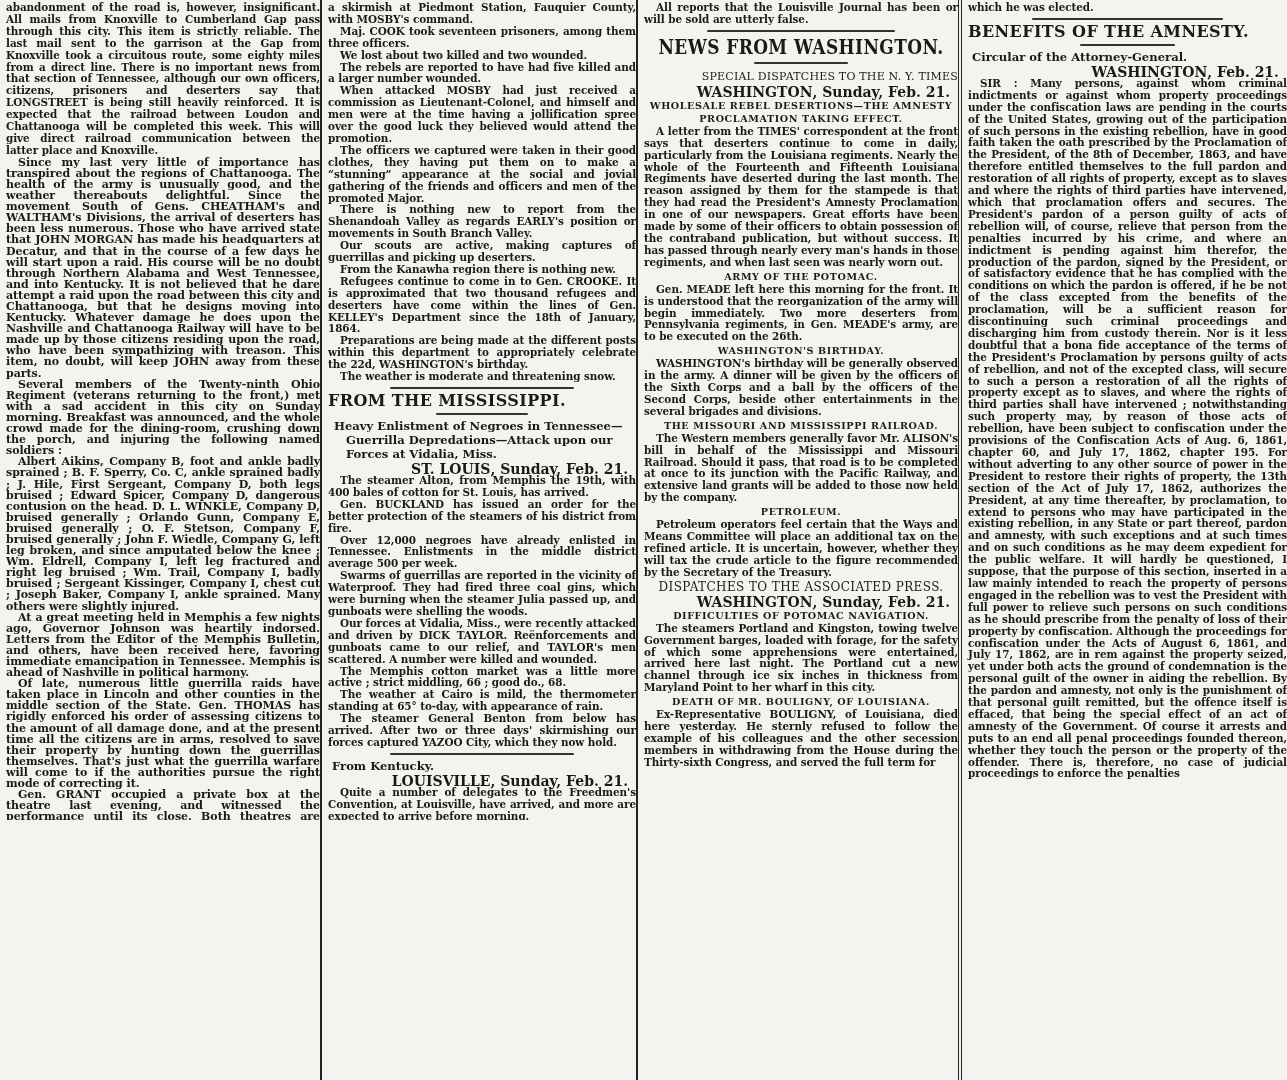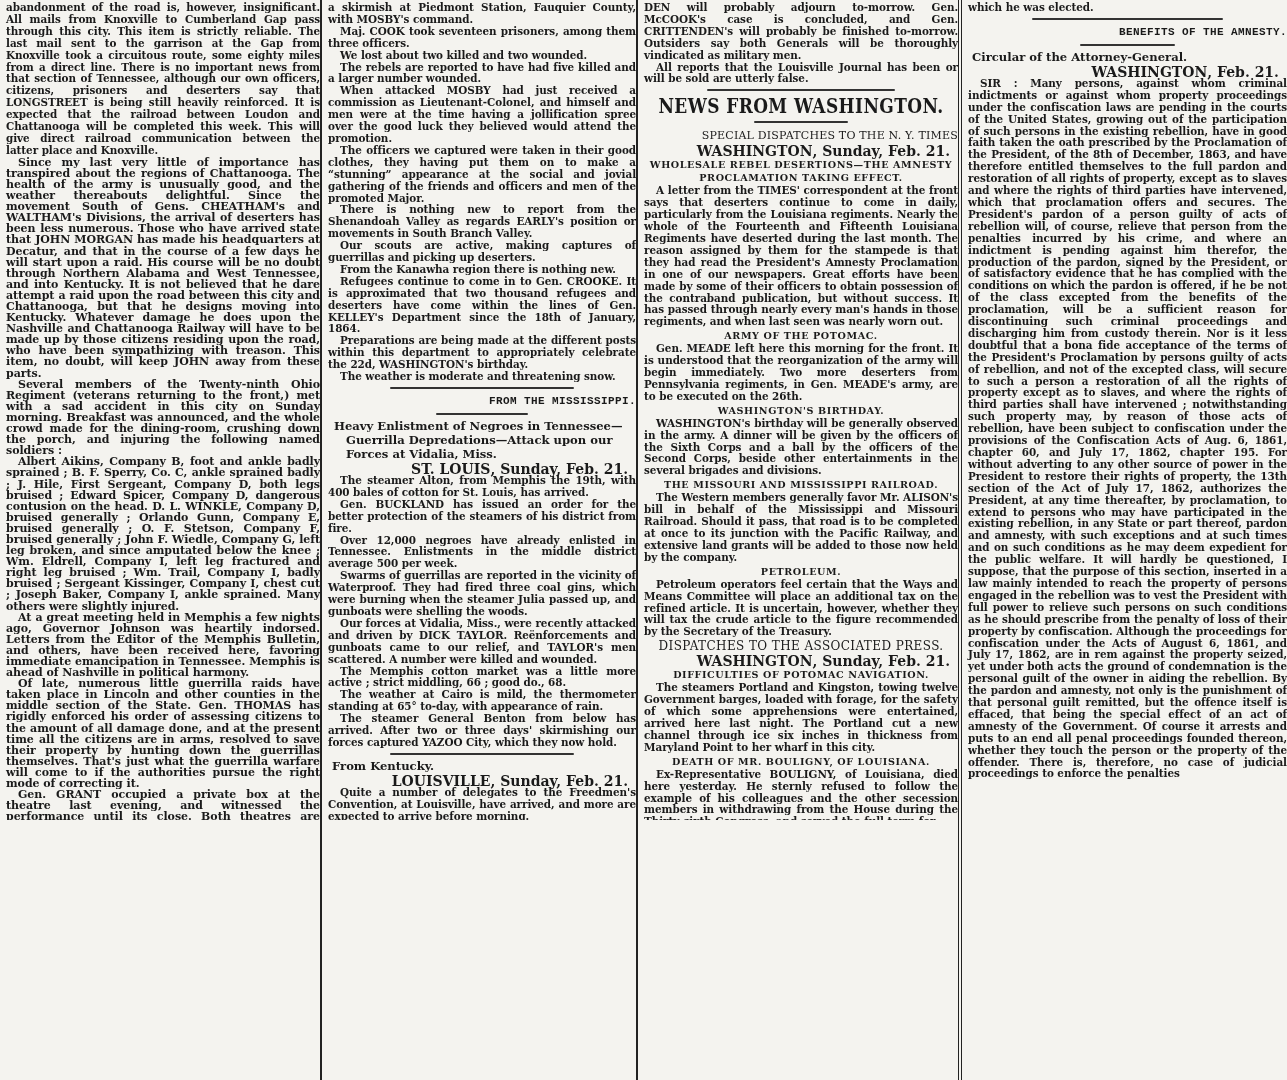--- a/index.html
+++ b/index.html
@@ -43,21 +43,21 @@
     display: block; margin: 4px auto; height: 2px; background: #333; border-radius: 2px;
   }
   .sep.long { width: 60%; }
   .sep.short { width: 30%; }
   .h-big {
     text-align: center; font-family: "DejaVu Serif", serif; font-weight: bold;
     font-size: 17px; line-height: 22px; letter-spacing: 0.4px; margin: 2px 0;
     transform: scaleY(1.15);
   }
   .h-mid {
-    text-align: right; font-weight: bold; font-size: 11px; line-height: 16px; letter-spacing: 0.4px; margin: 2px 0; font-family: Liberation Mono, monospace;
+    text-align: left; font-weight: bold; font-size: 16px; line-height: 16px; letter-spacing: 0.4px; margin: 2px 0;
   }
   .h-sub {
     font-weight: bold; font-size: 11.6px; line-height: 14px; margin: 2px 6px 2px 4px; text-indent: -0px;
     font-family: "DejaVu Serif", serif;
   }
   .h-sub.indent { padding-left: 14px; text-indent: -12px; }
   .h-sub.center { text-align: left; }
   .h-caps {
     text-align: center; font-size: 9.6px; line-height: 13px; letter-spacing: 0.6px; font-weight: bold; margin: 1px 0;
   }
@@ -124,21 +124,20 @@
       <p>The steamer General Benton from below has arrived. After two or three days' skirmishing our forces captured YAZOO City, which they now hold.</p>
       <span class="sep long"></span>
       <div class="h-sub center">From Kentucky.</div>
       <div class="dateline"><span class="sc">LOUISVILLE</span><span>, Sunday, Feb. 21.</span></div>
       <p>Quite a number of delegates to the Freedmen's Convention, at Louisville, have arrived, and more are expected to arrive before morning.</p>
       <p>Large numbers of negroes from Christian County are making their way toward Clarkville, to enlist under the Union flag.</p>
       <p>The court-martial of Gens. McCOOK and CRITTEN-</p>
     </div>
   <div class="rule"></div>
   <div class="col col3">
-      <p class="cont">DEN will probably adjourn to-morrow. Gen. McCOOK's case is concluded, and Gen. CRITTENDEN's will probably be finished to-morrow. Outsiders say both Generals will be thoroughly vindicated as military men.</p>
       <p>All reports that the Louisville Journal has been or will be sold are utterly false.</p>
       <span class="sep long"></span>
       <div class="h-big">NEWS FROM WASHINGTON.</div>
       <span class="sep short"></span>
       <div class="h-special">SPECIAL DISPATCHES TO THE N. Y. TIMES</div>
       <div class="dateline"><span class="sc">WASHINGTON</span><span>, Sunday, Feb. 21.</span></div>
       <div class="h-caps">WHOLESALE REBEL DESERTIONS—THE AMNESTY PROCLAMATION TAKING EFFECT.</div>
       <p>A letter from the TIMES' correspondent at the front says that deserters continue to come in daily, particularly from the Louisiana regiments. Nearly the whole of the Fourteenth and Fifteenth Louisiana Regiments have deserted during the last month. The reason assigned by them for the stampede is that they had read the President's Amnesty Proclamation in one of our newspapers. Great efforts have been made by some of their officers to obtain possession of the contraband publication, but without success. It has passed through nearly every man's hands in those regiments, and when last seen was nearly worn out.</p>
       <div class="h-caps">ARMY OF THE POTOMAC.</div>
       <p>Gen. MEADE left here this morning for the front. It is understood that the reorganization of the army will begin immediately. Two more deserters from Pennsylvania regiments, in Gen. MEADE's army, are to be executed on the 26th.</p>

